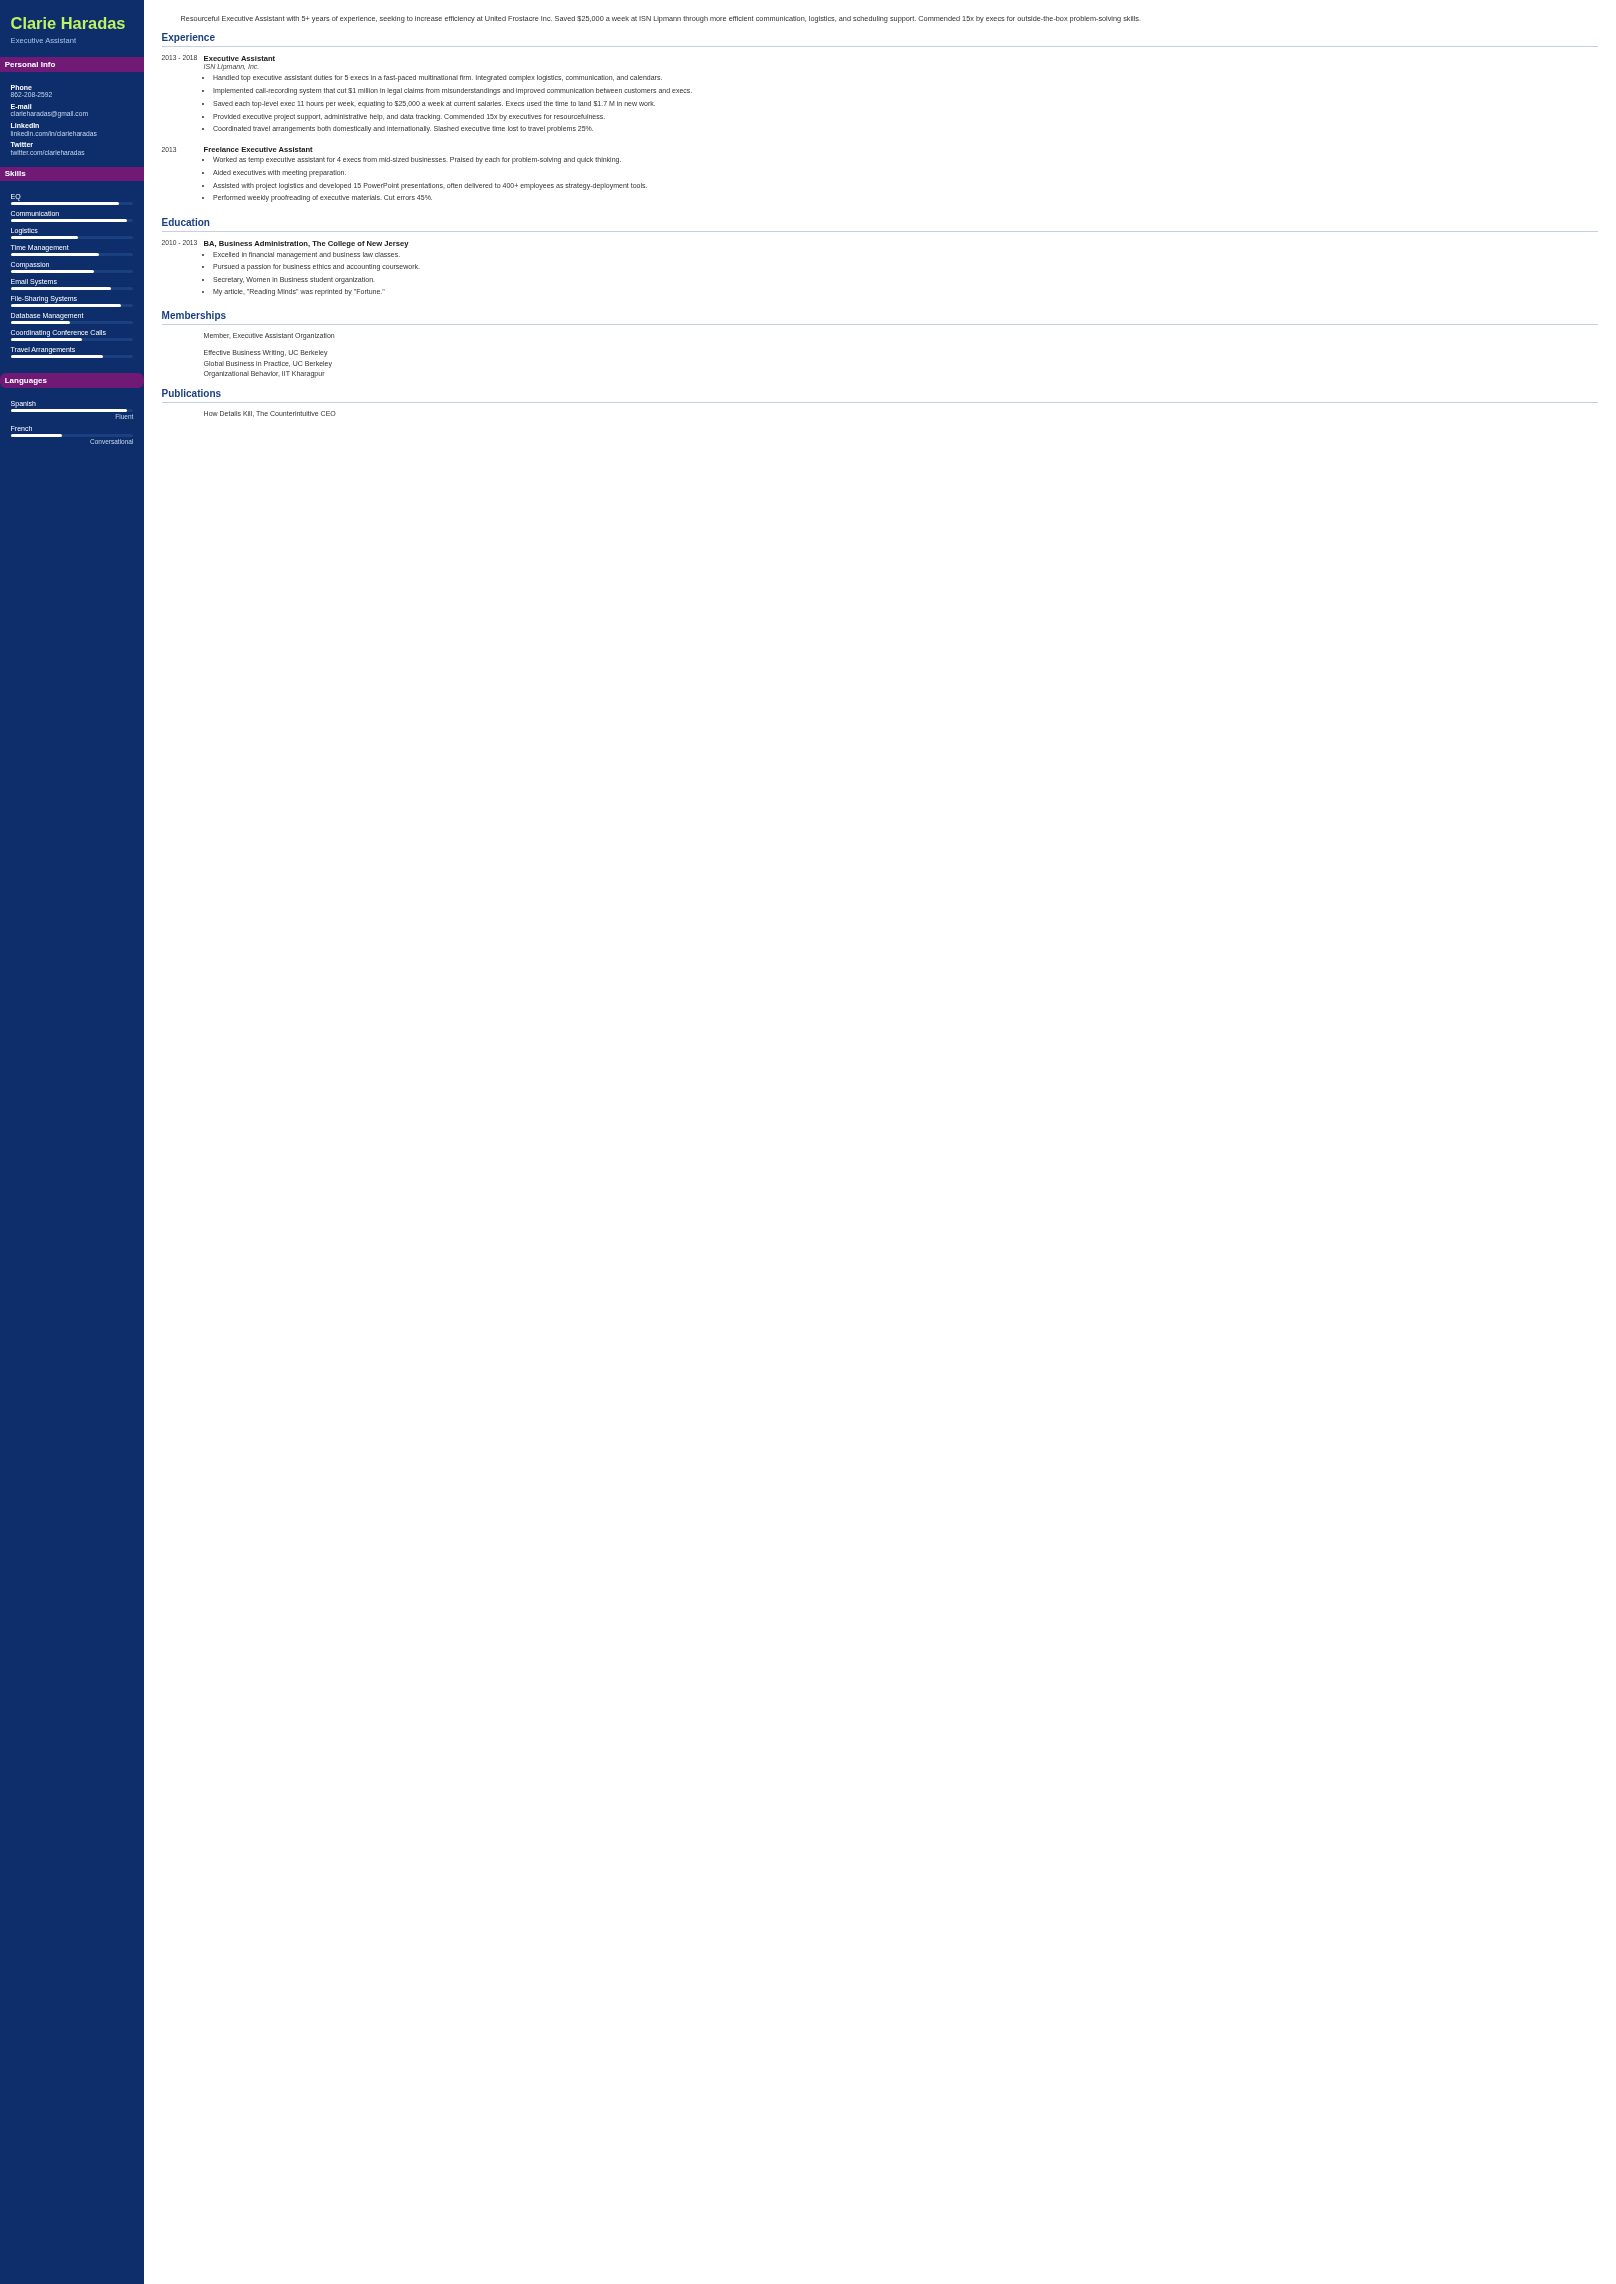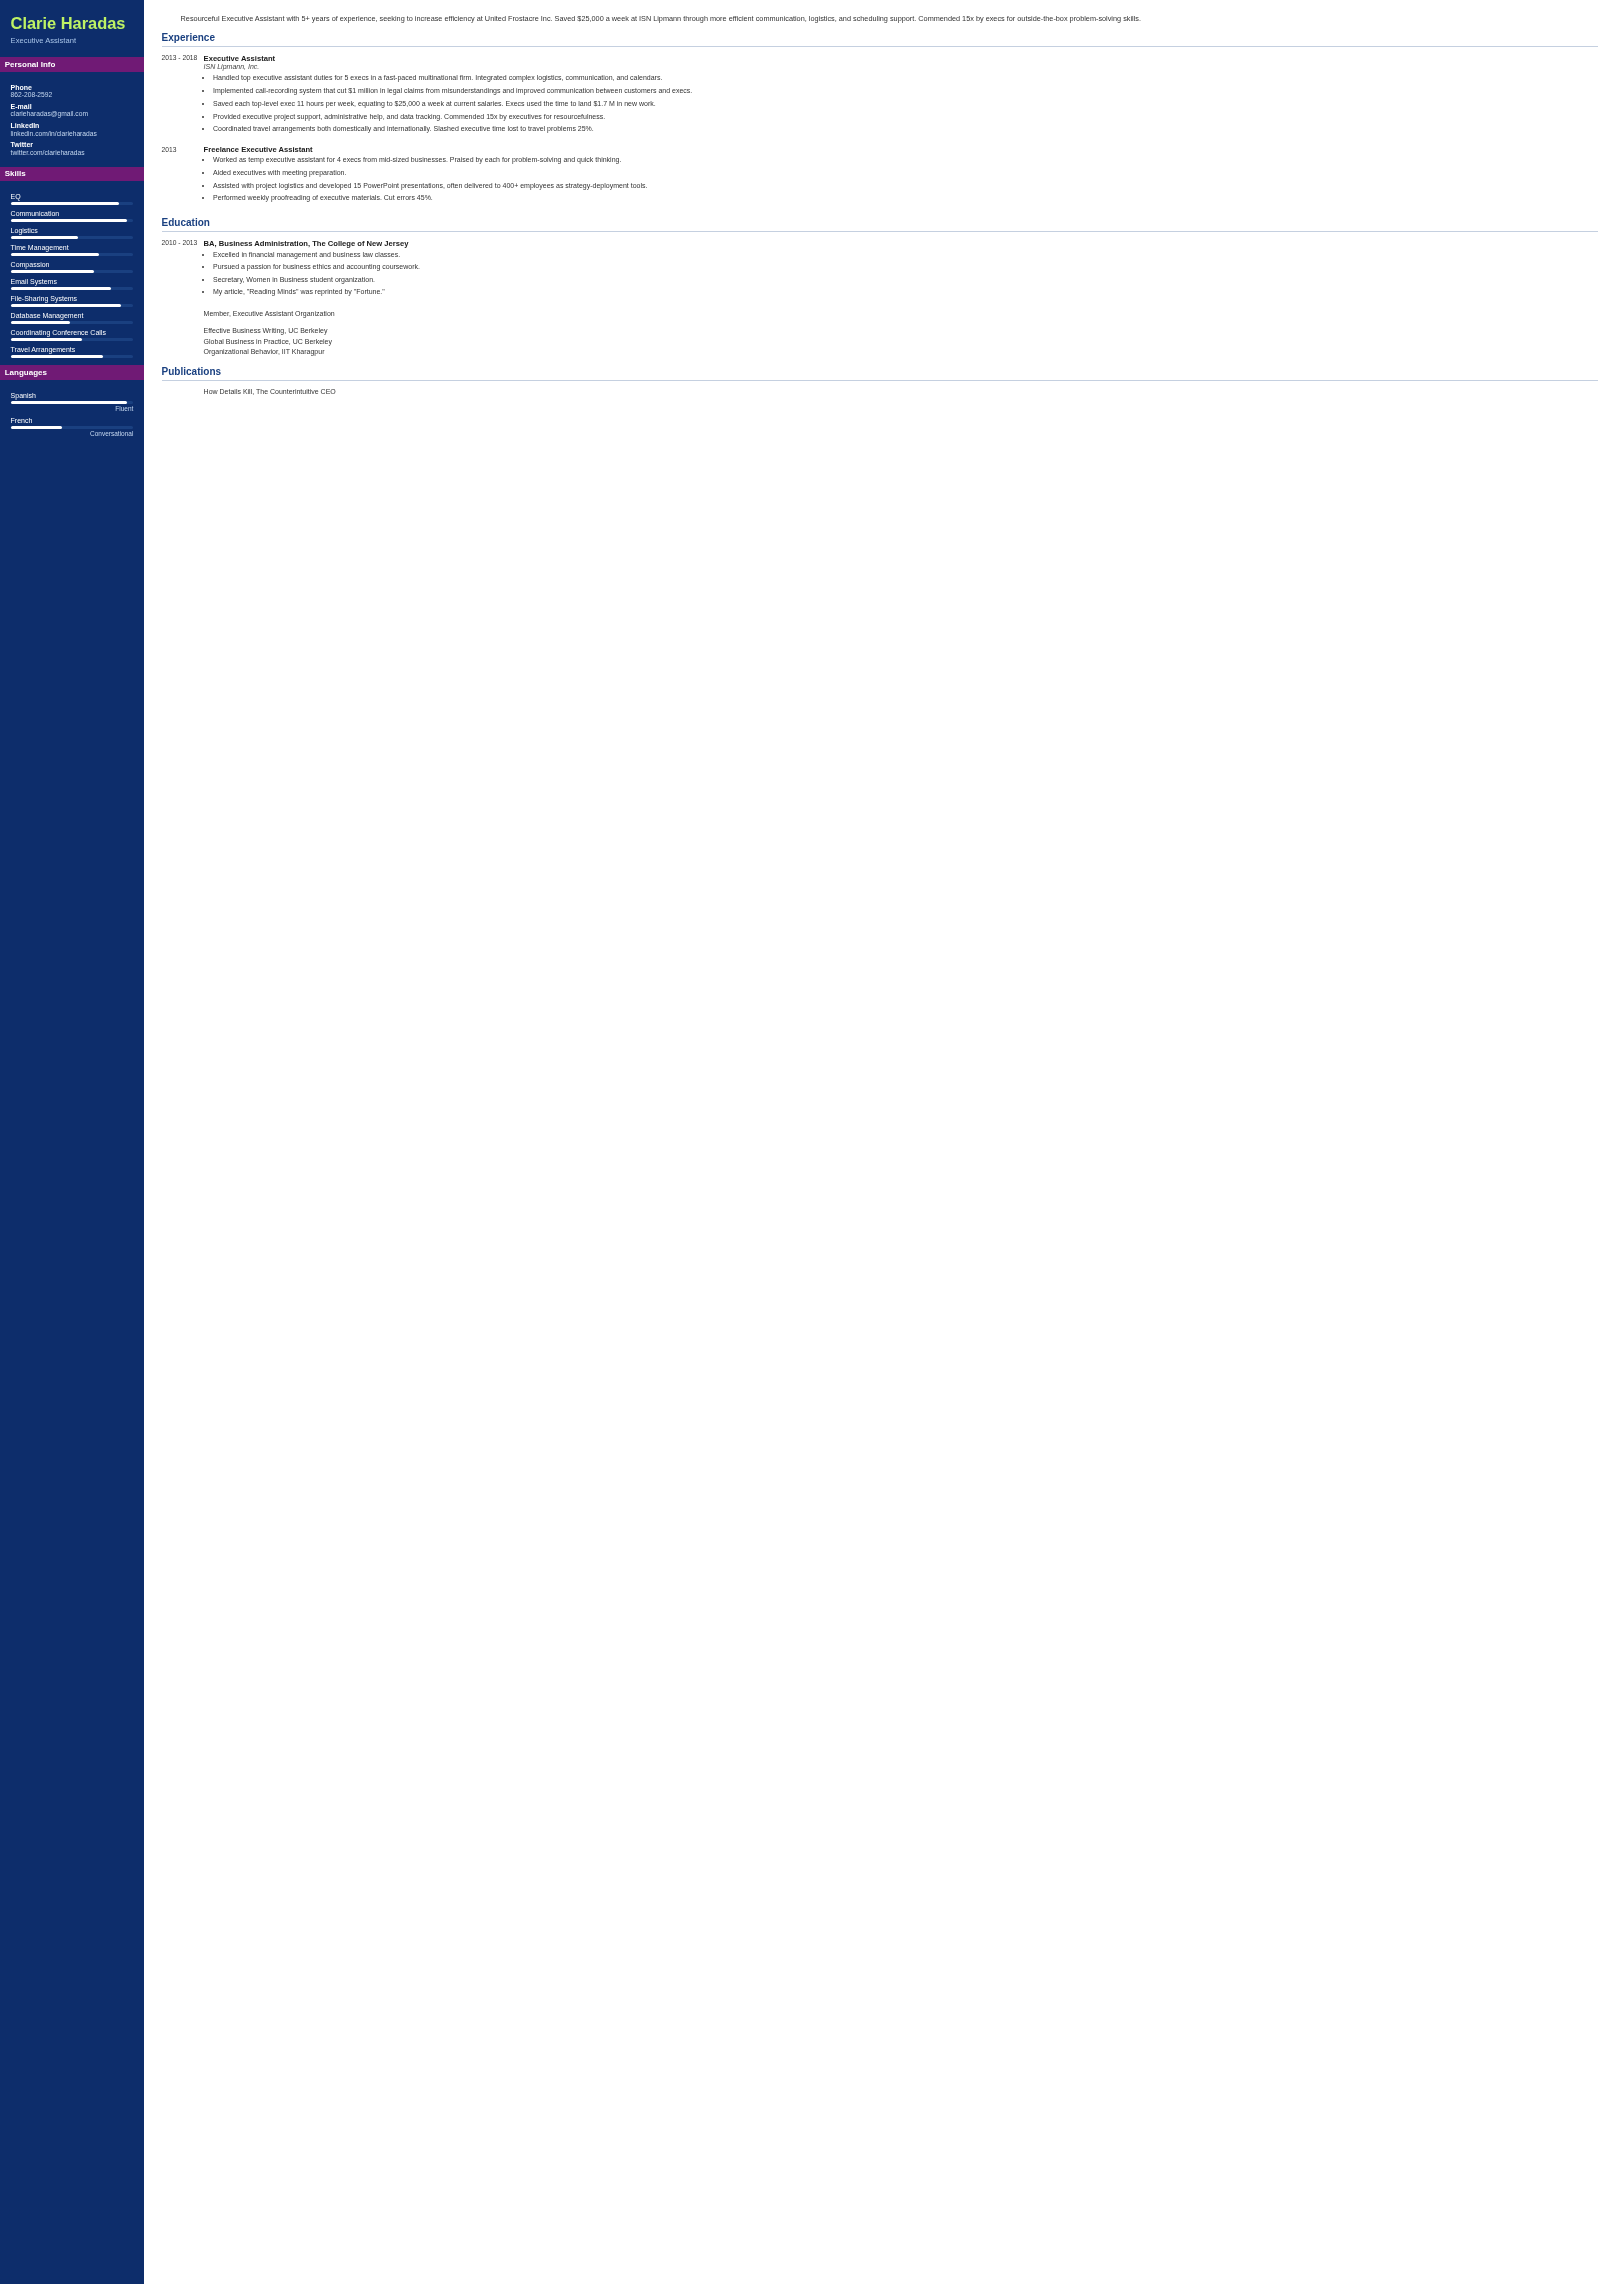--- a/index.html
+++ b/index.html
@@ -279,21 +279,21 @@
         </div>
       </div>
       <div>
         <div class="skill-name">Travel Arrangements</div>
         <div class="skill-bar-bg">
           <div class="skill-bar-fill" style="width: 75%;"></div>
         </div>
       </div>
     </div>
 
-  <div class="sidebar-section-title" style="margin-top:6px;">Languages</div>
+  <div class="sidebar-section-title" style="margin-top:14px;border-radius:6px;">Languages</div>
   <div id="languages-container">
       <div>
         <div class="lang-name">Spanish</div>
         <div class="skill-bar-bg">
           <div class="skill-bar-fill" style="width: 95%;"></div>
         </div>
         <div class="lang-level">Fluent</div>
       </div>
       <div>
         <div class="lang-name">French</div>
@@ -354,20 +354,21 @@
               <li>Pursued a passion for business ethics and accounting coursework.</li>
               <li>Secretary, Women in Business student organization.</li>
               <li>My article, "Reading Minds" was reprinted by "Fortune."</li>
             </ul>
           </div>
         </div>
       </div>
   </div>
 
   <div class="section">
+    <div class="section-title">Memberships</div>
     <div id="memberships-container">
         <div class="membership-entry">
           <div class="entry-indent"></div>
           <div class="entry-text">Member, Executive Assistant Organization</div>
         </div>
       </div>
   </div>
 
   <div class="section">
     <div id="courses-container">

